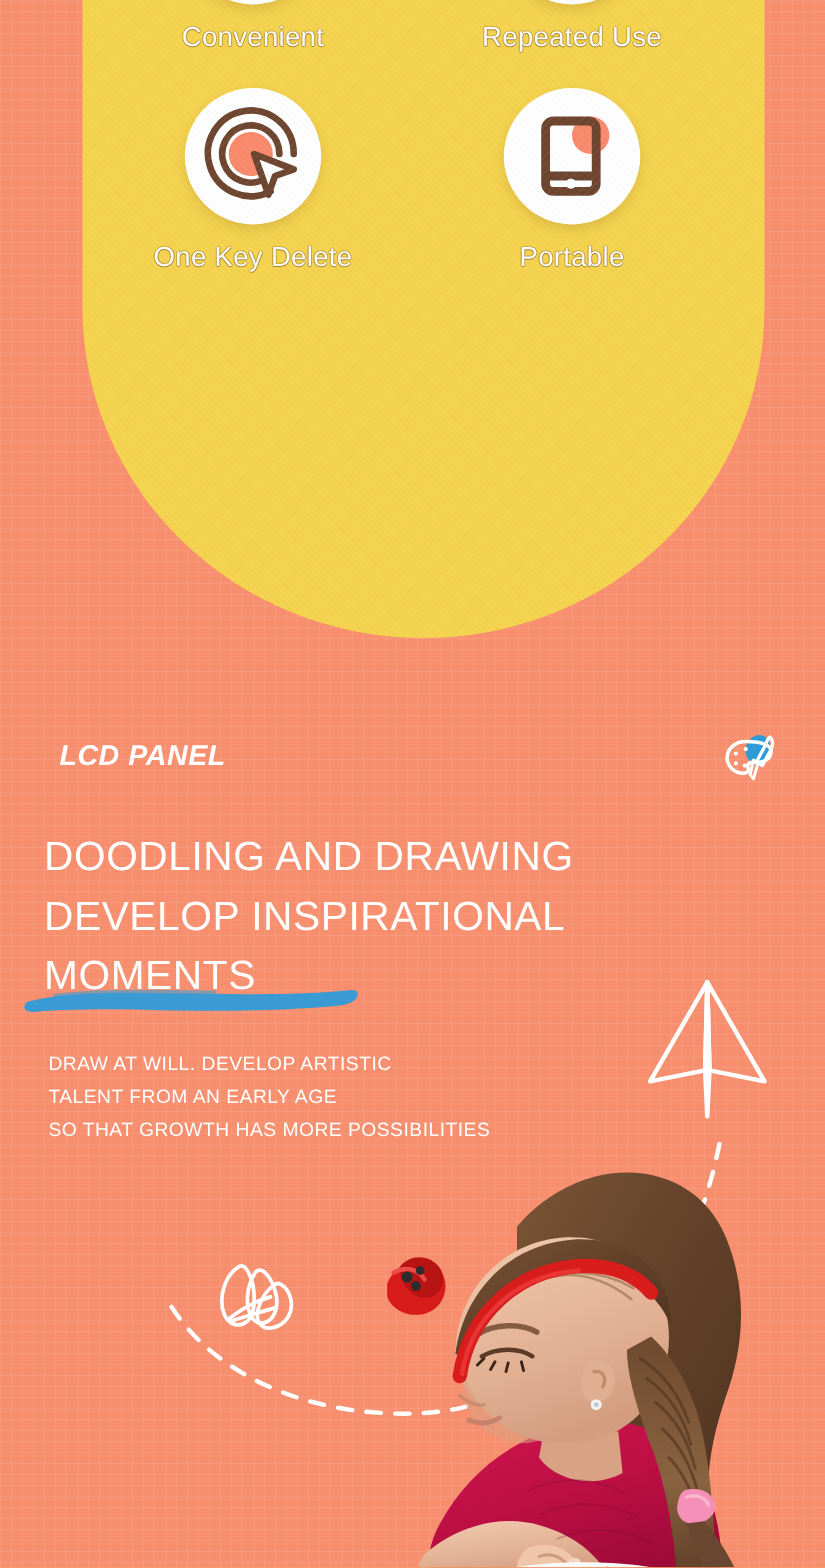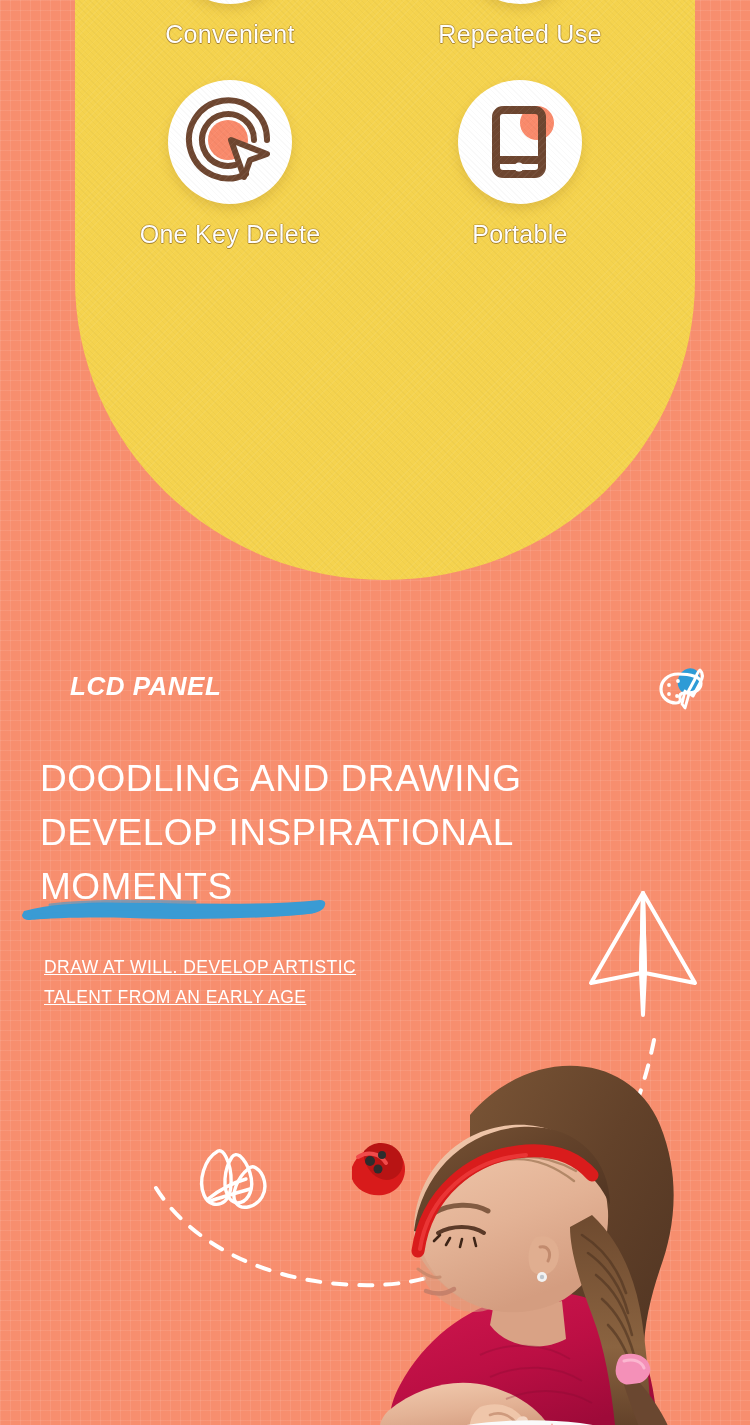--- a/index.html
+++ b/index.html
@@ -91,21 +91,20 @@
 
   
   #eyebrow {
     position:absolute;
     left:54px; top:671px;
     font-size:26px;
     font-weight:bold;
     font-style:italic;
     color:#ffffff;
     letter-spacing:0.5px;
-    margin-left:16px;
   }
 
   #palette-badge {
     position:absolute;
     right:42px; top:664px;
     width:52px; height:52px;
   }
 
   
   #headline {
@@ -132,21 +131,20 @@
     position:absolute;
     left:44px; top:952px;
     width:560px;
   }
   .body-line {
     font-size:17.5px;
     line-height:30px;
     color:#ffffff;
     letter-spacing:0.45px;
     white-space:nowrap;
-    text-decoration:underline;
   }
 
   
   #paper-plane {
     position:absolute;
     left:583px; top:885px;
     width:120px; height:140px;
   }
   #leaf-doodle {
     position:absolute;
@@ -249,20 +247,21 @@
                C304 17 298 20 288 21 C240 26 170 27 110 25 C70 24 32 25 10 27
                C5 27 2 25 2 22 Z" fill="#3A9BD4"></path>
       <path d="M14 24 C60 19 130 20 190 21 C230 22 265 21 292 18" fill="none" stroke="#3A9BD4" stroke-width="5" stroke-linecap="round" opacity="0.85"></path>
       <path d="M30 12 C70 7 120 8 175 9" fill="none" stroke="#3A9BD4" stroke-width="3" stroke-linecap="round" opacity="0.6"></path>
     </svg>
   </div>
 
   <div id="body-copy">
     <div class="body-line">DRAW AT WILL. DEVELOP ARTISTIC</div>
     <div class="body-line">TALENT FROM AN EARLY AGE</div>
+    <div class="body-line">SO THAT GROWTH HAS MORE POSSIBILITIES</div>
   </div>
 
   <div id="paper-plane">
     <svg width="120" height="140" viewBox="0 0 120 140">
       <g fill="none" stroke="#ffffff" stroke-width="4" stroke-linejoin="round" stroke-linecap="round">
         <path d="M60 8 L8 98 L58 88 Z"></path>
         <path d="M60 8 L112 98 L62 88 Z"></path>
         <path d="M58 88 L60 8 L62 88 L60 130 Z"></path>
       </g>
     </svg>

